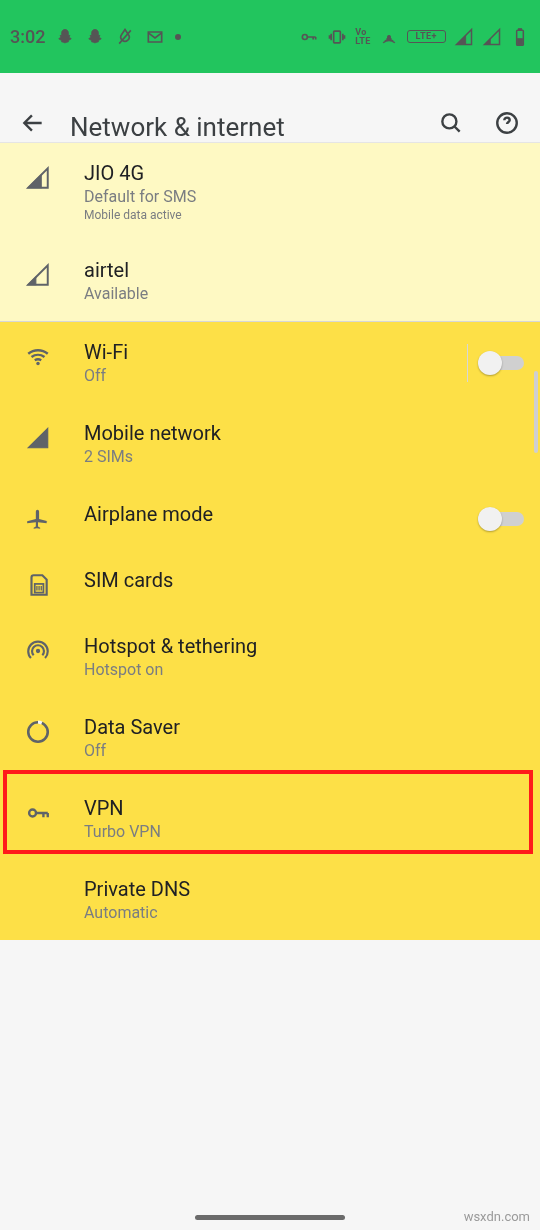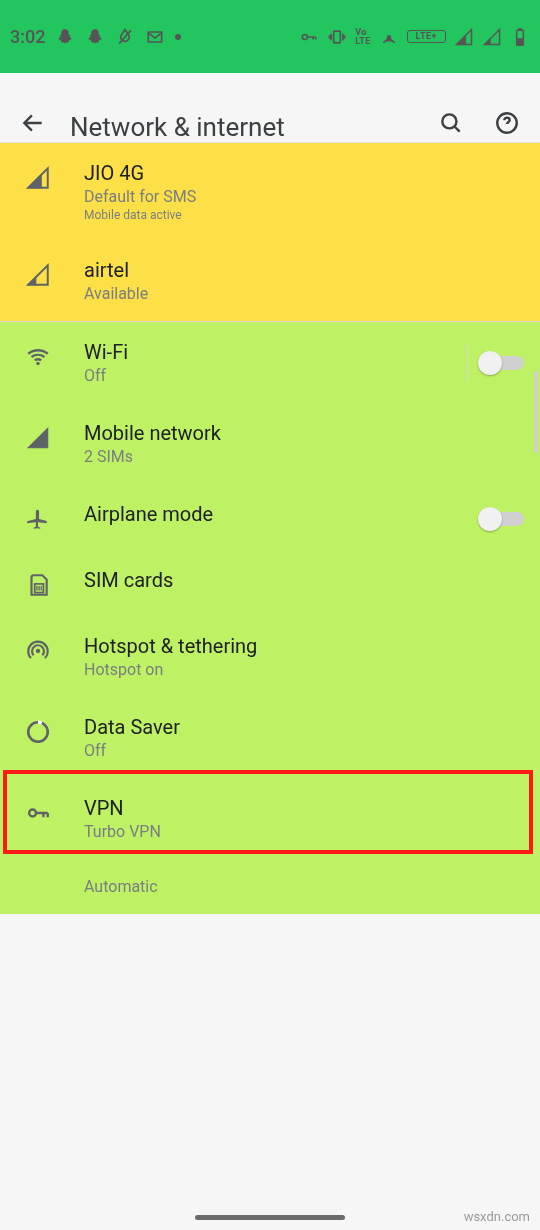--- a/index.html
+++ b/index.html
@@ -12,22 +12,22 @@
   .status-ico svg { width:100%; height:100%; fill:#555; stroke:#555; }
   .lte-badge { font-size:9px; line-height:9px; font-weight:700; color:#555; border:1.5px solid #555; border-radius:3px; padding:1px 8px; letter-spacing:0.5px; }
   .volte-badge { font-size:9px; line-height:9px; font-weight:700; color:#555; letter-spacing:0.3px; }
   .dot { width:6px; height:6px; background:#555; border-radius:50%; }
   
   .app-bar { height: 70px; display:flex; align-items:flex-end; padding: 0 14px; gap: 18px; border-bottom:1px solid #e5e5e5; }
   .app-title { font-size: 26px; color:#3c4043; flex:1; }
   .app-ico { width:38px; height:38px; display:flex; align-items:center; justify-content:center; }
   .app-ico svg { width:26px; height:26px; fill:none; stroke:#3c4043; stroke-width:2.2; }
   
-  .sim-block { background:#fde047; }
-  .list { background:#bef264; }
+  .sim-block { background:#fef9c3; }
+  .list { background:#fde047; }
   .row { display:flex; align-items:flex-start; padding: 18px 16px 18px 20px; gap: 28px; position:relative; }
   .ico-col { width:36px; display:flex; align-items:center; justify-content:center; padding-top:4px; flex-shrink:0; }
   .ico-col svg { width:26px; height:26px; fill:#5f6368; stroke:#5f6368; }
   .txt-col { flex:1; display:flex; flex-direction:column; gap:2px; }
   .title { font-size:20px; color:#202124; }
   .sub   { font-size:16px; color:#7a7d82; }
   .sub2  { font-size:12px; color:#7a7d82; }
   .ctrl-col { width:60px; display:flex; align-items:center; justify-content:flex-end; padding-top:4px; }
   .divider { height:1px; background:#d7d7d7; margin:0; }
   
@@ -270,20 +270,21 @@
       </div>
     <div class="txt-col">
       <div class="title">VPN</div>
       <div class="sub">Turbo VPN</div>
     </div>
   </div>
 
   <div class="row">
     <div class="ico-col"></div>
     <div class="txt-col">
+      <div class="title">Private DNS</div>
       <div class="sub">Automatic</div>
     </div>
   </div>
 
 </div>
 
 <div class="hl" style="left:3px; top:770px; width:530px; height:84px;"></div>
 
 <div class="gesture"></div>
 <div class="wm">wsxdn.com</div>

